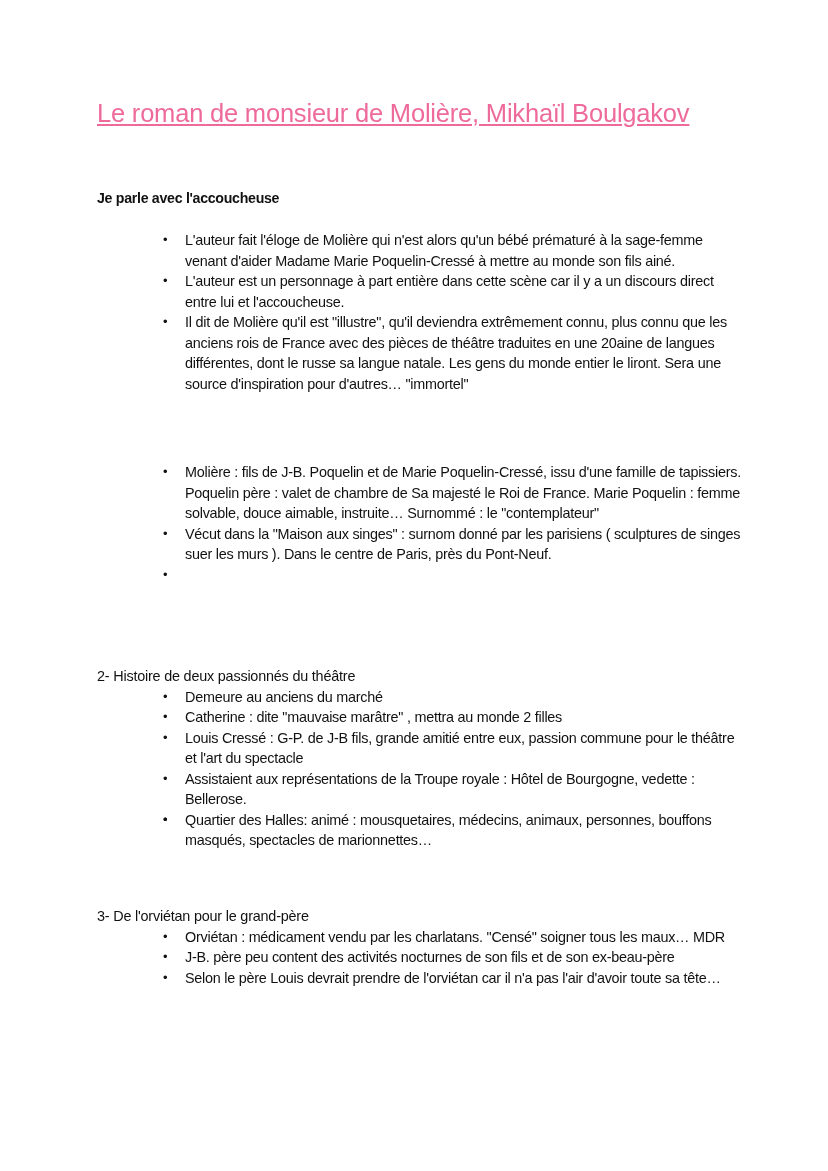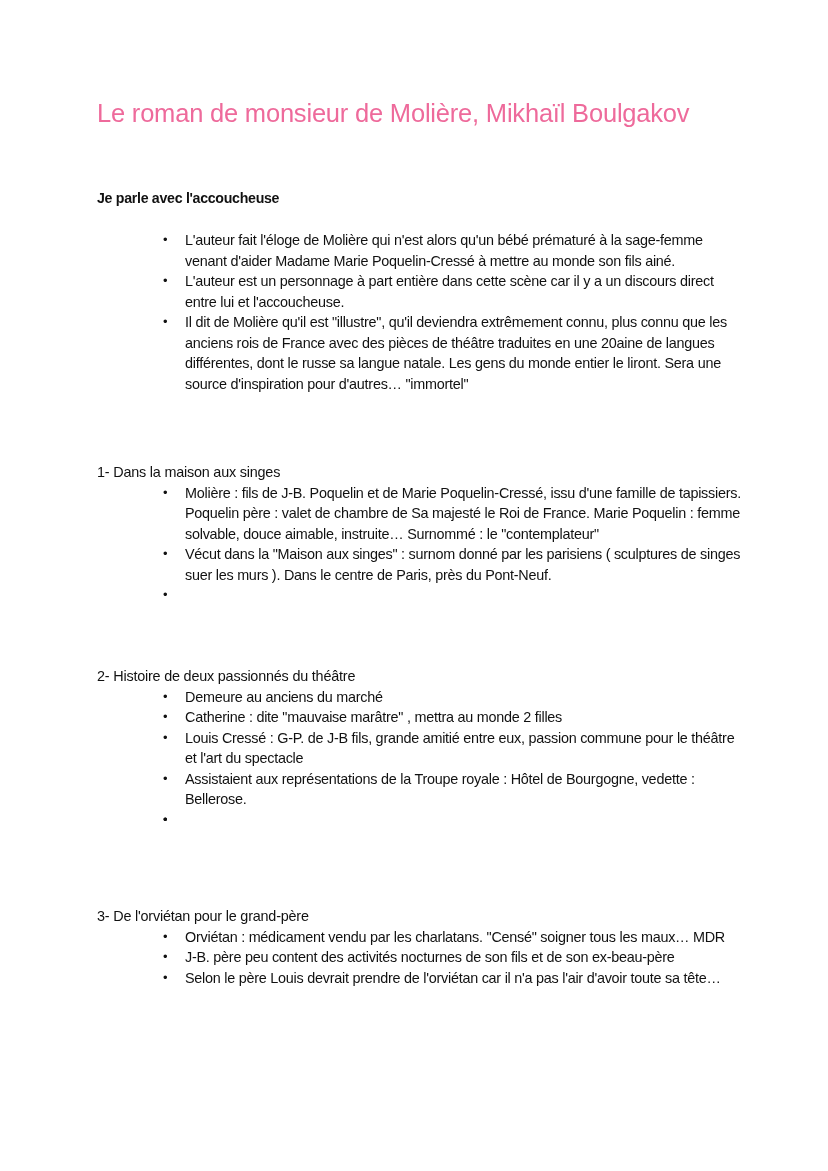--- a/index.html
+++ b/index.html
@@ -23,20 +23,21 @@
     .title {
       position: absolute;
       left: 97px;
       top: 99px;
       margin: 0;
       font-size: 25.5px;
       font-weight: normal;
       color: #ee6a9b;
       letter-spacing: -0.2px;
       white-space: nowrap;
+      text-decoration: underline;
     }
     .subheading {
       position: absolute;
       left: 97px;
       top: 190px;
       margin: 0;
       font-size: 14.2px;
       font-weight: bold;
       letter-spacing: -0.3px;
       text-align: center;
@@ -87,37 +88,36 @@
 
   <div class="section" id="intro">
     <ul class="bullets">
       <li><span class="bullet">•</span><span> L'auteur fait l'éloge de Molière qui n'est alors qu'un bébé prématuré à la sage-femme venant d'aider Madame Marie Poquelin-Cressé à mettre au monde son fils ainé.</span></li>
       <li><span class="bullet">•</span><span> L'auteur est un personnage à part entière dans cette scène car il y a un discours direct entre lui et l'accoucheuse.</span></li>
       <li><span class="bullet">•</span><span>Il dit de Molière qu'il est "illustre", qu'il deviendra extrêmement connu, plus connu que les anciens rois de France avec des pièces de théâtre traduites en une 20aine de langues différentes, dont le russe sa langue natale. Les gens du monde entier le liront. Sera une source d'inspiration pour d'autres… "immortel"</span></li>
     </ul>
   </div>
 
   <div class="section" id="s1">
-    <p class="section-title">1- Dans la maison aux singes</p>
     <ul class="bullets">
       <li><span class="bullet">•</span><span>Molière : fils de J-B. Poquelin et de Marie Poquelin-Cressé, issu d'une famille de tapissiers. Poquelin père : valet de chambre de Sa majesté le Roi de France. Marie Poquelin : femme solvable, douce aimable, instruite… Surnommé : le "contemplateur"</span></li>
       <li><span class="bullet">•</span><span>Vécut dans la "Maison aux singes" : surnom donné par les parisiens ( sculptures de singes suer les murs ). Dans le centre de Paris, près du Pont-Neuf.</span></li>
       <li><span class="bullet">•</span></li>
     </ul>
   </div>
 
   <div class="section" id="s2">
     <p class="section-title">2- Histoire de deux passionnés du théâtre</p>
     <ul class="bullets">
       <li><span class="bullet">•</span><span>Demeure au anciens du marché</span></li>
       <li><span class="bullet">•</span><span>Catherine : dite "mauvaise marâtre" , mettra au monde 2 filles</span></li>
       <li><span class="bullet">•</span><span>Louis Cressé : G-P. de J-B fils, grande amitié entre eux, passion commune pour le théâtre et l'art du spectacle</span></li>
       <li><span class="bullet">•</span><span>Assistaient aux représentations de la Troupe royale : Hôtel de Bourgogne, vedette : Bellerose.</span></li>
       <li><span class="bullet">•</span></li>
-      <li><span class="bullet">•</span></li>
+      <li><span class="bullet">•</span><span>Quartier des Halles: animé : mousquetaires, médecins, animaux, personnes, bouffons masqués, spectacles de marionnettes…</span></li>
     </ul>
   </div>
 
   <div class="section" id="s3">
     <p class="section-title">3- De l'orviétan pour le grand-père</p>
     <ul class="bullets">
       <li><span class="bullet">•</span><span>Orviétan : médicament vendu par les charlatans. "Censé" soigner tous les maux… MDR</span></li>
       <li><span class="bullet">•</span><span>J-B. père peu content des activités nocturnes de son fils et de son ex-beau-père</span></li>
       <li><span class="bullet">•</span><span>Selon le père Louis devrait prendre de l'orviétan car il n'a pas l'air d'avoir toute sa tête…</span></li>
     </ul>

